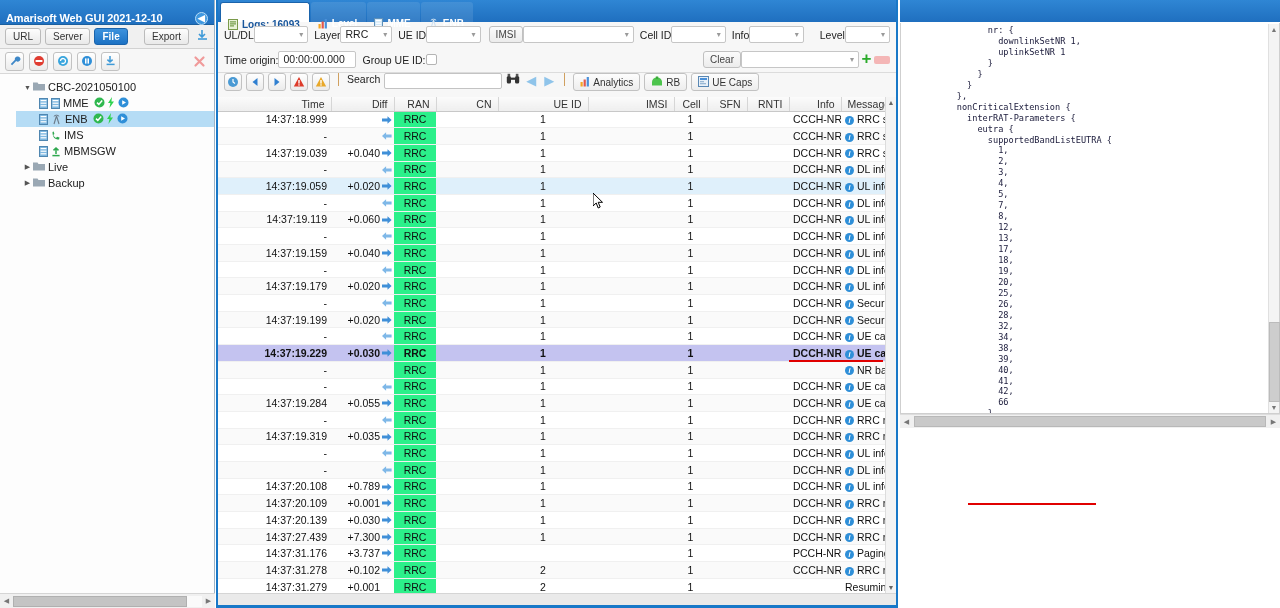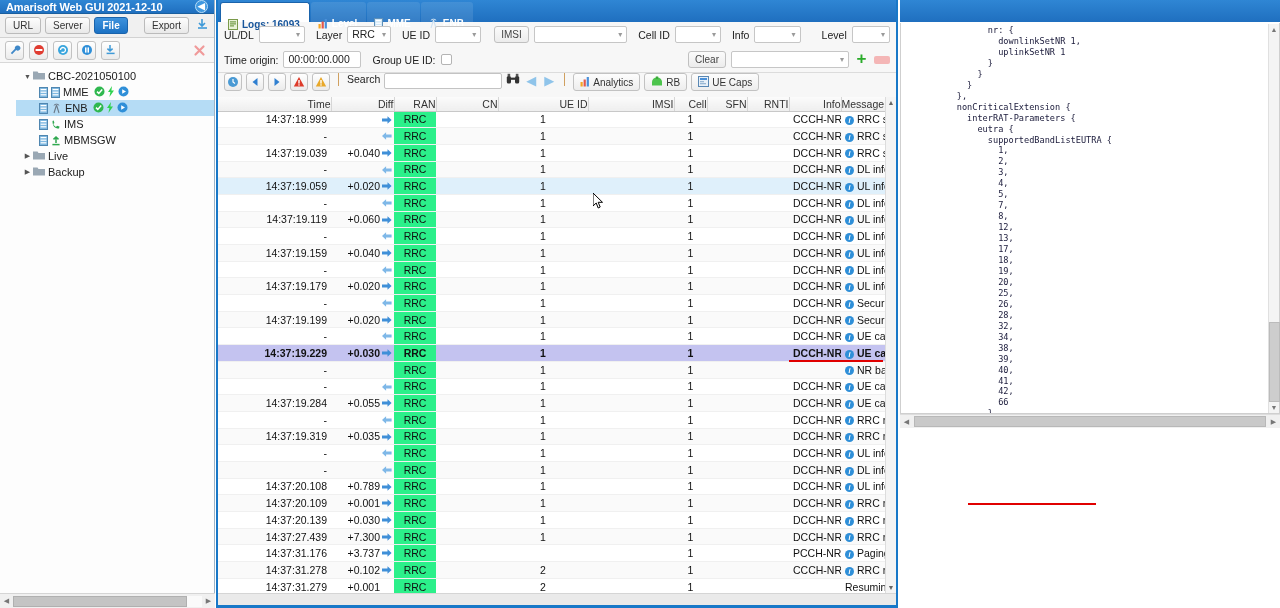--- a/index.html
+++ b/index.html
@@ -14,21 +14,21 @@
   }
   #root { position: relative; width: 1280px; height: 608px; }
 
   
   #left-panel {
     position: absolute; left: 0; top: 0; width: 215px; height: 608px;
     background: #fdfdfd; border-right: 1px solid #9cb4c8;
   }
   .app-titlebar {
     height: 14px; background: linear-gradient(#2f86d4, #1f6fbf);
-    display: flex; align-items: center; padding: 4px 6px;
+    display: flex; align-items: flex-start; padding: 12px 6px;
     color: #ffffff; font-weight: bold; font-size: 11px;
     border-bottom: 1px solid #1a5f9e;
   }
   .app-titlebar .title { flex: 1; letter-spacing: -0.1px; }
   .collapse-btn {
     width: 13px; height: 13px; border-radius: 50%;
     background: #3f98e0; border: 1px solid #b8dcf6;
     color: #ffffff; font-size: 9px; line-height: 11px;
     text-align: center; cursor: pointer;
   }
@@ -110,21 +110,21 @@
   }
   .tab.active {
     background: #ffffff; color: #17559b;
     border: 1px solid #1a63ab; border-bottom: none;
   }
 
   .filterbar {
     background: #f7f7f7; border-bottom: 1px solid #dcdcdc;
     padding: 0 6px;
   }
-  .frow { height: 25px; display: flex; align-items: center; gap: 5px; }
+  .frow { height: 25px; display: flex; align-items: center; }
   .flabel { font-size: 10.5px; color: #222; white-space: nowrap; }
   .fsel {
     height: 17px; background: #ffffff; border: 1px solid #c6c6c6;
     border-radius: 2px; position: relative; cursor: pointer;
   }
   .fsel::after {
     content: "\25BE"; position: absolute; right: 4px; top: 0;
     font-size: 8px; color: #9a9a9a; line-height: 15px;
   }
   .fsel.w-sm { width: 58px; }
@@ -182,21 +182,21 @@
   
   .table-wrap {
     position: absolute; left: 0; top: 97px; right: 0; bottom: 12px;
     overflow: hidden; background: #ffffff;
   }
   .lt { width: 100%; border-collapse: collapse; table-layout: fixed; }
   .lt th {
     height: 14px; background: linear-gradient(#fbfbfb, #eeeeee);
     border-bottom: 1px solid #c8c8c8; border-right: 1px solid #d6d6d6;
     font-size: 10.5px; font-weight: normal; color: #333;
-    padding: 0 0; text-align: right; white-space: nowrap;
+    padding: 0 6px; text-align: right; white-space: nowrap;
   }
   .lt th.c { text-align: right; }
   .lt th.l { text-align: left; }
   .lt td {
     height: 16.7px; font-size: 10.5px; color: #111;
     padding: 0 4px; white-space: nowrap; overflow: hidden;
     border-bottom: 1px solid #f0f0f0;
   }
   .lt tr.alt td { background: #fafafa; }
   .lt tr.hov td { background: #dff0fb; }

